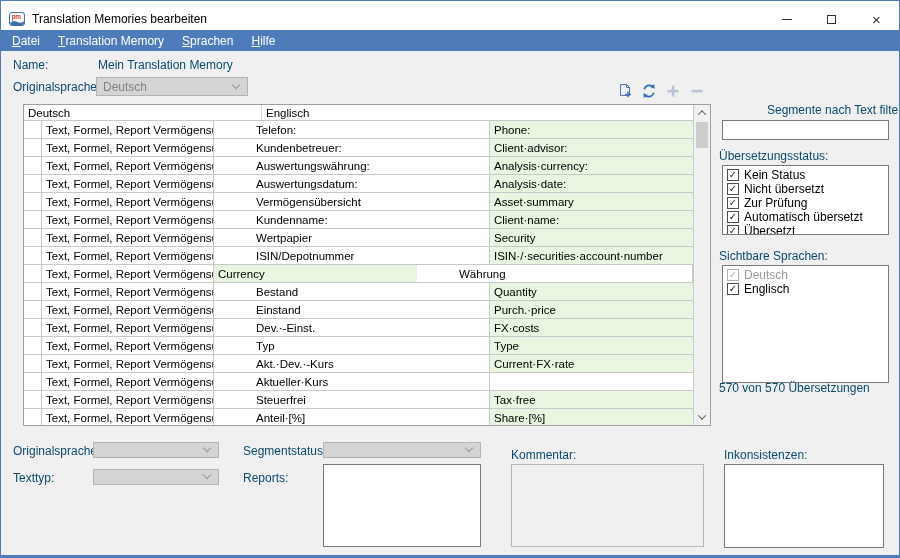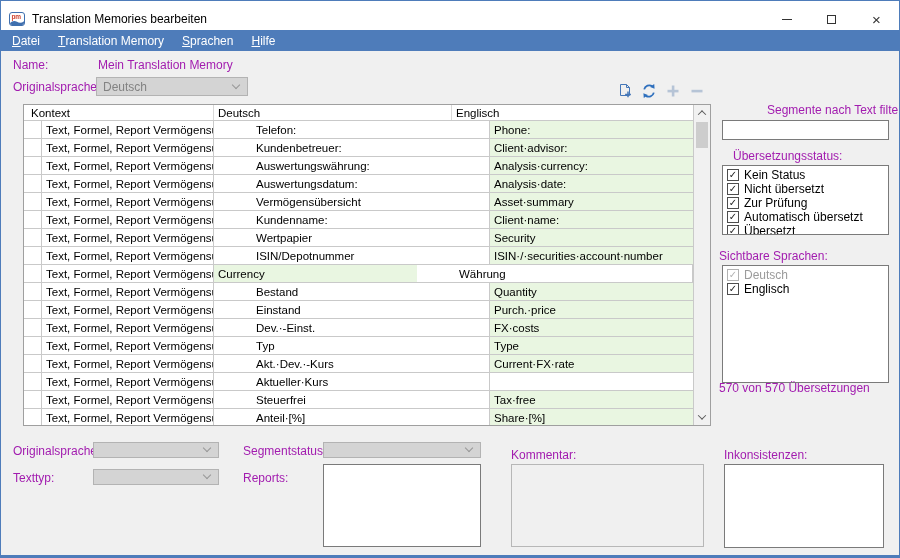--- a/index.html
+++ b/index.html
@@ -17,21 +17,21 @@
   .win-controls{margin-left:auto;display:flex;height:100%;}
   .win-btn{width:45px;height:100%;display:flex;align-items:center;justify-content:center;color:#333;}
   .glyph-min{width:10px;height:1px;background:#333;}
   .glyph-max{width:9px;height:9px;border:1px solid #333;}
   .glyph-close{font-size:15px;line-height:15px;color:#333;}
   
   .menubar{position:absolute;left:0;top:29px;right:0;height:21px;background:var(--accent,#4e7cba);display:flex;align-items:center;color:#fff;}
   .menu-item{padding:0 9px;height:100%;display:flex;align-items:center;white-space:nowrap;}
   .menu-item:first-child{margin-left:2px;}
   
-  .lbl{position:absolute;white-space:nowrap;color:#a21caf;}
+  .lbl{position:absolute;white-space:nowrap;color:#0c4a6e;}
   .combo{position:absolute;background:#d4d4d4;border:1px solid #b3b3b3;color:#838383;display:flex;align-items:center;padding:0 6px;overflow:hidden;}
   .combo .chev{position:absolute;right:8px;top:50%;width:6px;height:6px;margin-top:-5px;border-right:1px solid #979797;border-bottom:1px solid #979797;transform:rotate(45deg);}
   
   .toolbar{position:absolute;left:616px;top:82px;display:flex;gap:8px;align-items:center;}
   .tool-btn{width:16px;height:16px;display:flex;align-items:center;justify-content:center;}
   
   .tm-table{position:absolute;left:22px;top:103px;width:688px;height:322px;background:#fff;border:1px solid #9f9f9f;font-size:11.5px;}
   .thead{height:16px;display:flex;border-bottom:1px solid #c9c9c9;background:#fff;}
   .hc{display:flex;align-items:center;border-right:1px solid #d9d9d9;overflow:hidden;white-space:nowrap;}
   .hc1{width:190px;padding-left:7px;}
@@ -126,21 +126,20 @@
     </div>
     <div class="tool-btn">
       <svg width="16" height="16" viewBox="0 0 16 16">
         <rect x="2.5" y="6.8" width="11" height="2.6" fill="#b6c4d6"></rect>
       </svg>
     </div>
   </div>
 
   <div class="tm-table">
     <div class="thead">
-      <div class="hc hc1">Kontext</div>
       <div class="hc hc2">Deutsch</div>
       <div class="hc hc3">Englisch</div>
     </div>
     <div class="tbody">
         <div class="trow">
           <div class="cell sel"></div>
           <div class="cell ctx">Text, Formel, Report Vermögensü...</div>
           <div class="cell de">Telefon:</div>
           <div class="cell en">Phone:</div>
         </div>
@@ -246,21 +245,21 @@
         </div>
       <div class="sb-thumb"></div>
       <div class="sb-btn sb-down">
           <span class="chev-down"></span>
         </div>
     </div>
   </div>
 
   <div class="lbl" style="left:718px;top:102px;margin-left:48px;">Segmente nach Text filtern:</div>
   <input class="text-input" style="left: 721px; top: 119px; width: 167px; height: 20px;" value="">
-  <div class="lbl" style="left:718px;top:148px;margin-left:14px;">Übersetzungsstatus:</div>
+  <div class="lbl" style="left:718px;top:148px;">Übersetzungsstatus:</div>
   <div class="listbox" style="left:721px;top:164px;width:167px;height:70px;">
       <div class="check-item">
         <span class="cb">✓</span>
         <span class="cb-lbl">Kein Status</span>
       </div>
       <div class="check-item">
         <span class="cb">✓</span>
         <span class="cb-lbl">Nicht übersetzt</span>
       </div>
       <div class="check-item">

